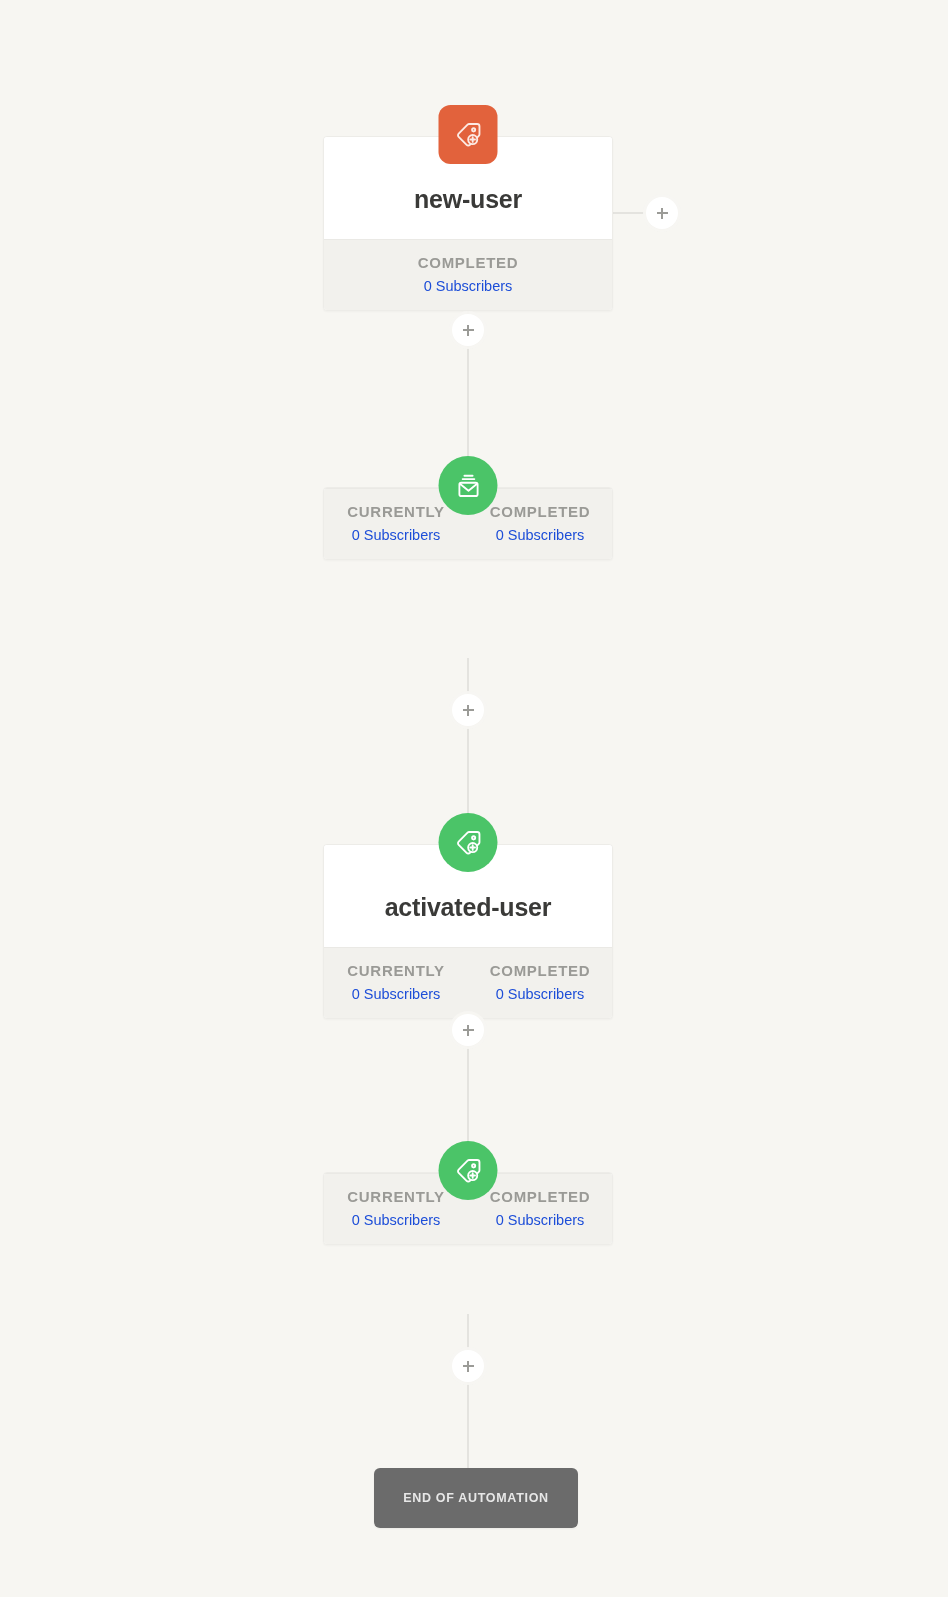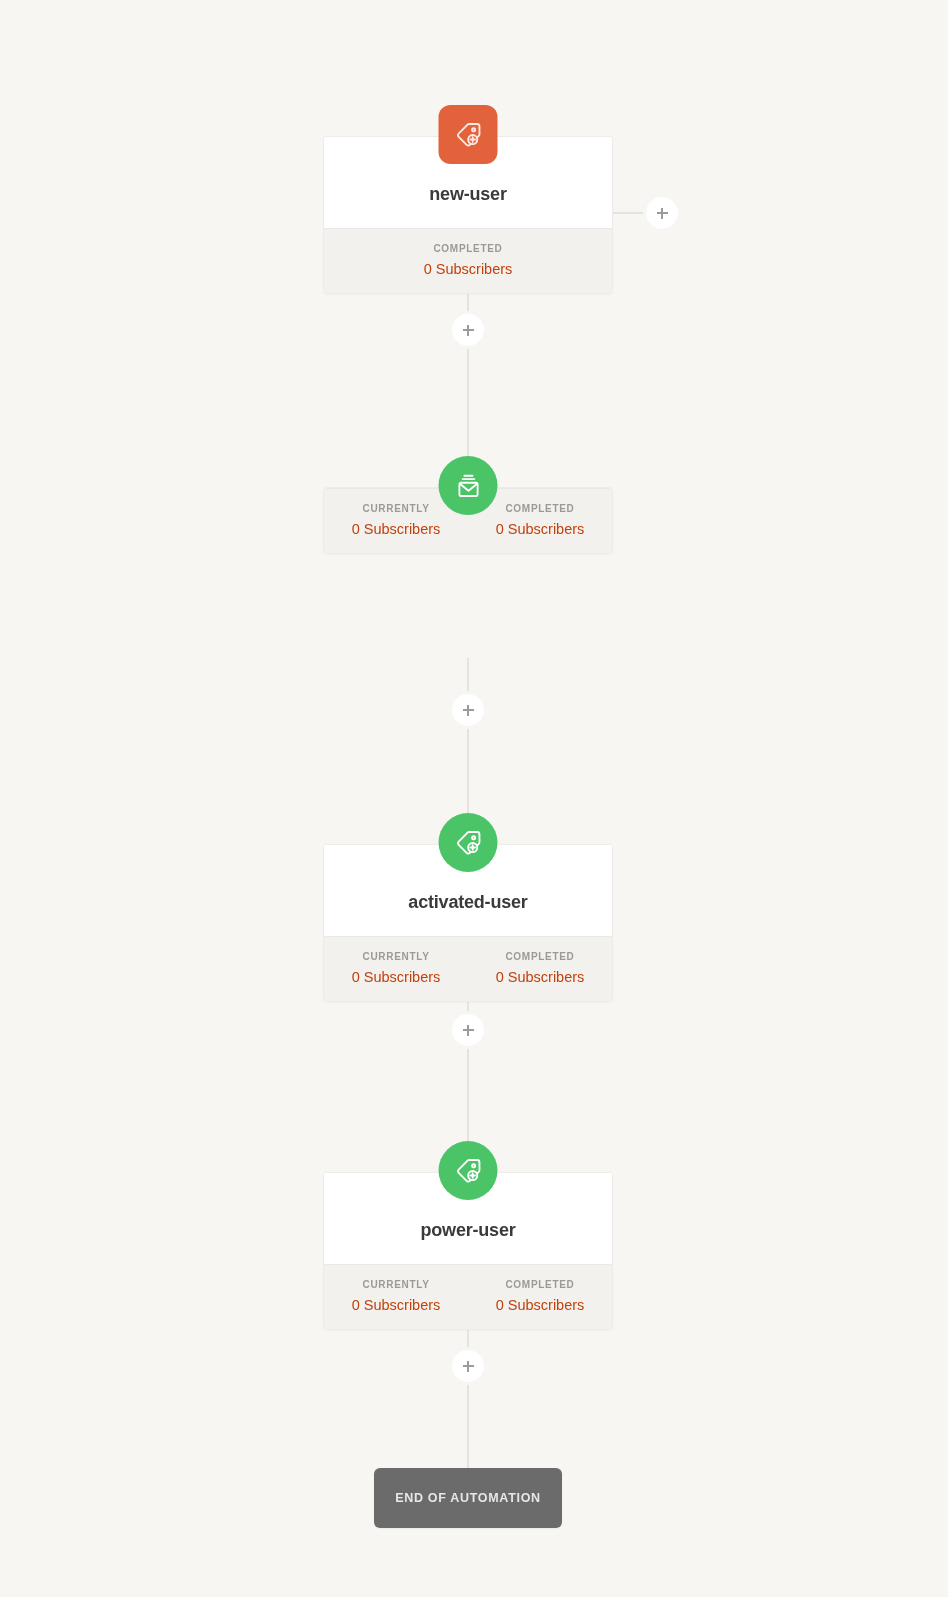--- a/index.html
+++ b/index.html
@@ -92,56 +92,56 @@
   .node-icon.tag-green,
   .node-icon.mail-green {
     background: #4BC468;
     border-radius: 50%;
   }
   .node-icon svg { display: block; }
 
   .node-title {
     padding: 44px 18px 20px;
     text-align: center;
-    font-size: 18px;
+    font-size: 25px;
     font-weight: bold;
     color: #3A3A38;
     line-height: 1.5;
     letter-spacing: -0.2px;
     background: #FFFFFF;
   }
   .node-title.two-line { padding: 44px 18px 18px; }
 
   .node-stats {
     display: flex;
     background: #F2F1ED;
     border-top: 1px solid #EAE9E5;
     padding: 14px 0 16px;
   }
   .stat-col {
     flex: 1;
     text-align: center;
   }
   .stat-label {
-    font-size: 10px;
+    font-size: 15px;
     font-weight: bold;
     letter-spacing: 0.7px;
     color: #9A9A96;
     margin-bottom: 7px;
   }
   .stat-value {
     font-size: 14.5px;
-    color: #c2410c;
+    color: #1d4ed8;
   }
 
   
   .end-bar {
     position: absolute;
     left: 374px;
-    width: 188px;
+    width: 204px;
     height: 60px;
     background: #6B6B6B;
     border-radius: 6px;
     display: flex;
     align-items: center;
     justify-content: center;
     z-index: 3;
     box-shadow: 0 1px 2px rgba(0,0,0,0.05);
   }
   .end-bar-label {
@@ -240,21 +240,20 @@
   <div class="node" style="top:1172px;">
     <div class="node-icon tag-green">
       <svg width="28" height="28" viewBox="0 0 24 24" fill="none" stroke="#FFFFFF" stroke-width="1.6" stroke-linecap="round" stroke-linejoin="round">
         <path d="M12.6 2.6H19.4a2 2 0 0 1 2 2v6.8a2 2 0 0 1-.59 1.41l-7.6 7.6a2 2 0 0 1-2.83 0l-6.8-6.8a2 2 0 0 1 0-2.83l7.6-7.6a2 2 0 0 1 1.42-.58z"></path>
         <circle cx="16.4" cy="7.6" r="1.35"></circle>
         <circle cx="15.6" cy="15.9" r="3.9" fill="#4BC468"></circle>
         <path d="M15.6 13.9v4M13.6 15.9h4"></path>
       </svg>
     </div>
     <div class="node-card">
-      <div class="node-title">power-user</div>
       <div class="node-stats">
         <div class="stat-col">
           <div class="stat-label">CURRENTLY</div>
           <div class="stat-value">0 Subscribers</div>
         </div>
         <div class="stat-col">
           <div class="stat-label">COMPLETED</div>
           <div class="stat-value">0 Subscribers</div>
         </div>
       </div>

